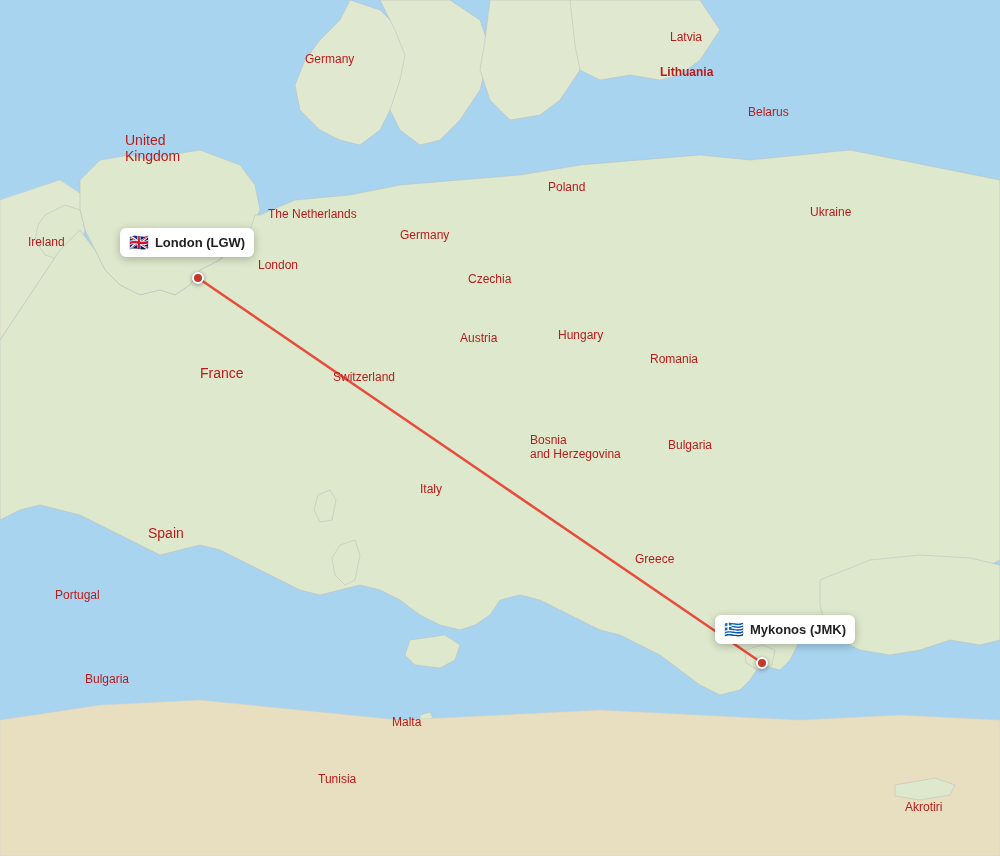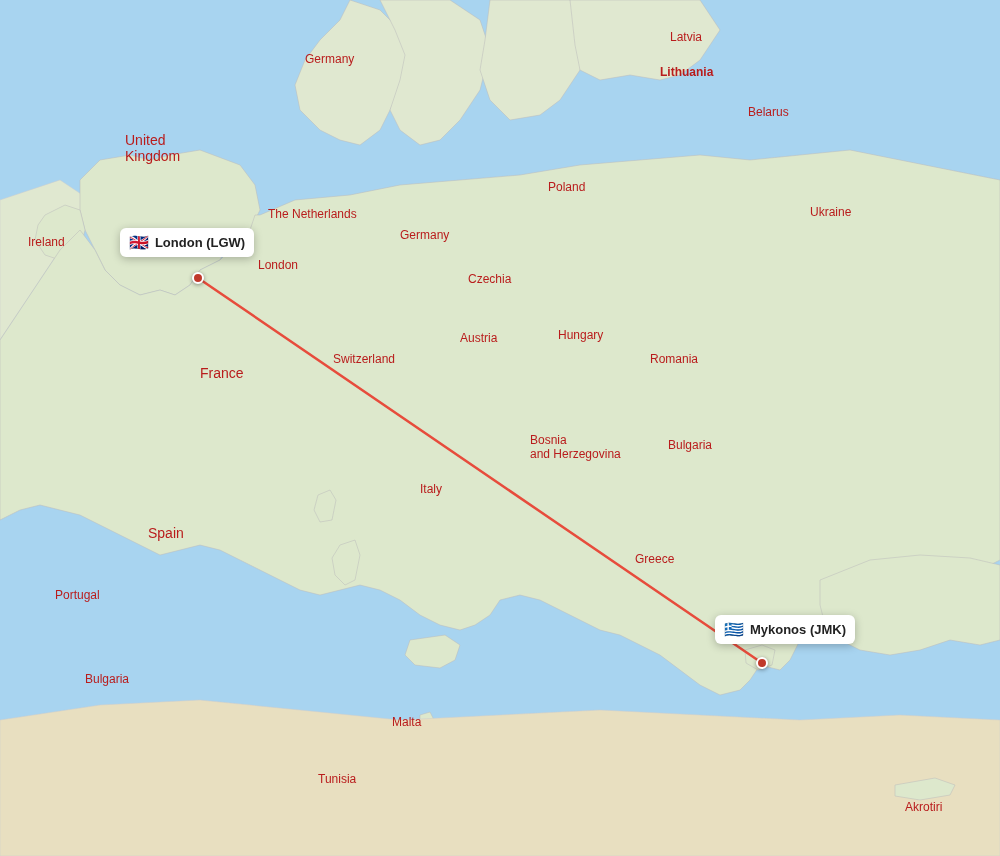--- a/index.html
+++ b/index.html
@@ -127,21 +127,21 @@
   <div class="country-label" style="left:258px; top:258px;">London</div>
   <div class="country-label" style="left:400px; top:228px;">Germany</div>
   <div class="country-label" style="left:548px; top:180px;">Poland</div>
   <div class="country-label" style="left:748px; top:105px;">Belarus</div>
   <div class="country-label large" style="left:200px; top:365px;">France</div>
   <div class="country-label" style="left:468px; top:272px;">Czechia</div>
   <div class="country-label" style="left:460px; top:331px;">Austria</div>
   <div class="country-label" style="left:558px; top:328px;">Hungary</div>
   <div class="country-label" style="left:650px; top:352px;">Romania</div>
   <div class="country-label" style="left:810px; top:205px;">Ukraine</div>
-  <div class="country-label" style="left:333px; top:352px;text-align:center;">Switzerland</div>
+  <div class="country-label" style="left:333px; top:370px;text-align:center;">Switzerland</div>
   <div class="country-label" style="left:420px; top:482px;">Italy</div>
   <div class="country-label" style="left:530px; top:433px;">Bosnia<br>and Herzegovina</div>
   <div class="country-label" style="left:668px; top:438px;">Bulgaria</div>
   <div class="country-label large" style="left:148px; top:525px;">Spain</div>
   <div class="country-label" style="left:55px; top:588px;">Portugal</div>
   <div class="country-label" style="left:392px; top:715px;">Malta</div>
   <div class="country-label" style="left:318px; top:772px;">Tunisia</div>
   <div class="country-label" style="left:85px; top:672px;">Bulgaria</div>
   <div class="country-label" style="left:635px; top:552px;">Greece</div>
   <div class="country-label" style="left:905px; top:800px;">Akrotiri</div>

